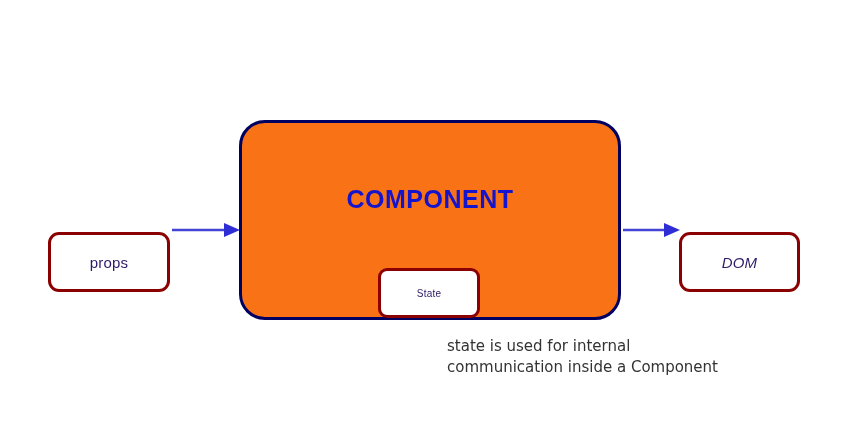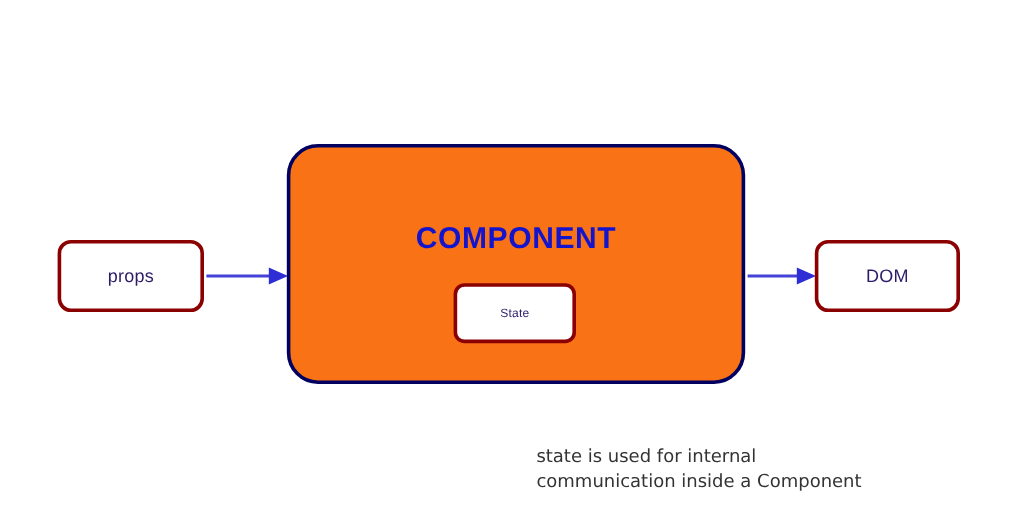--- a/index.html
+++ b/index.html
@@ -22,35 +22,36 @@
 
   
   .node {
     position: absolute;
     box-sizing: border-box;
     background: #ffffff;
     display: flex;
     align-items: center;
     justify-content: center;
     text-align: left;
+    margin-top: 32px;
   }
 
   
   .node-red {
     border: 3px solid #8b0000;
     border-radius: 11px;
     color: #2d1b69;
     font-size: 15px;
     font-family: "Liberation Sans", sans-serif;
     font-weight: normal;
     letter-spacing: 0.2px;
   }
 
   #props-node  { left: 48px;  top: 200px; width: 122px; height: 60px; }
-  #dom-node    { left: 679px; top: 200px; width: 121px; height: 60px; }
+  #dom-node    { left: 679px; top: 200px; width: 121px; height: 60px; font-style: italic; }
 
   #state-node {
     left: 378px; top: 236px; width: 102px; height: 50px;
     border-width: 3px;
     border-radius: 9px;
     font-size: 10px;
   }
 
   
   #component-container {
@@ -84,21 +85,21 @@
     position: absolute;
     overflow: visible;
   }
   #arrow-props-to-component { left: 170px; top: 214px; width: 70px;  height: 32px; }
   #arrow-component-to-dom   { left: 620px; top: 214px; width: 60px;  height: 32px; }
 
   
   #caption {
     position: absolute;
     left: 447px;
-    top: 370px;
+    top: 336px;
     width: 360px;
     color: #333333;
     font-family: "DejaVu Sans", sans-serif;
     font-size: 15px;
     line-height: 21px;
     white-space: pre-line;
   }
 </style>
 </head>
 <body>

